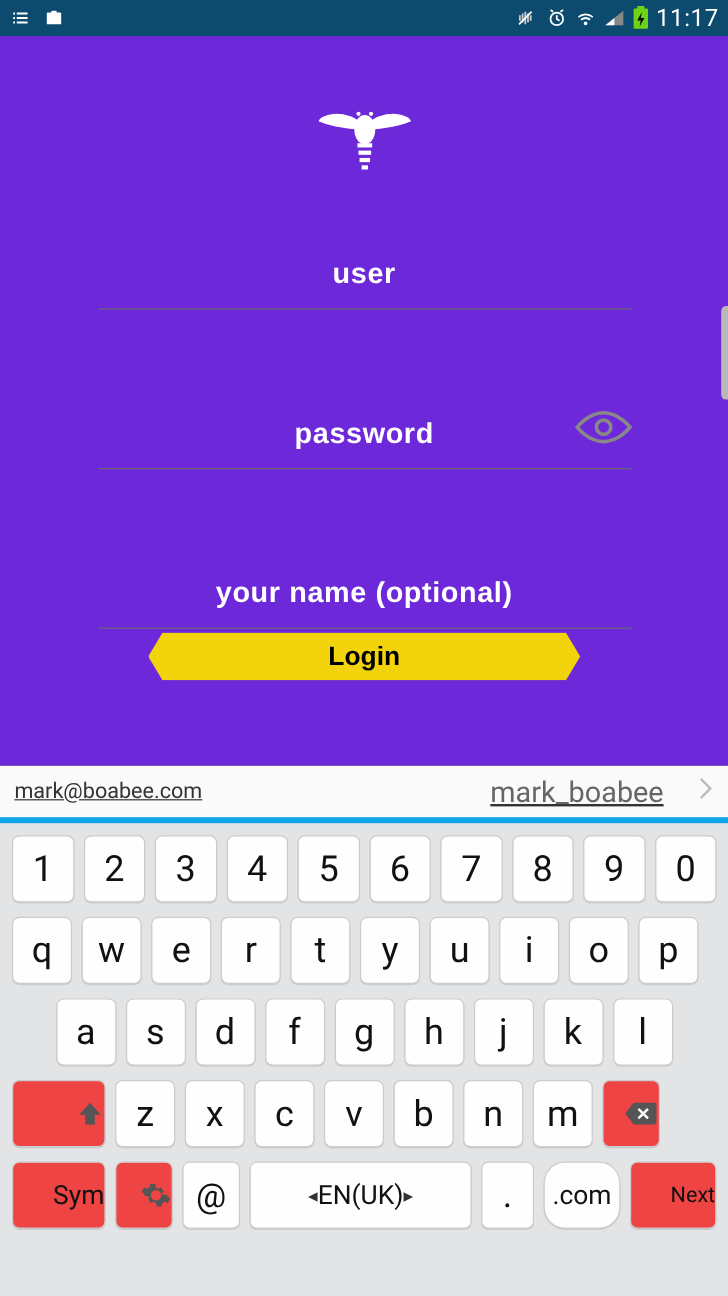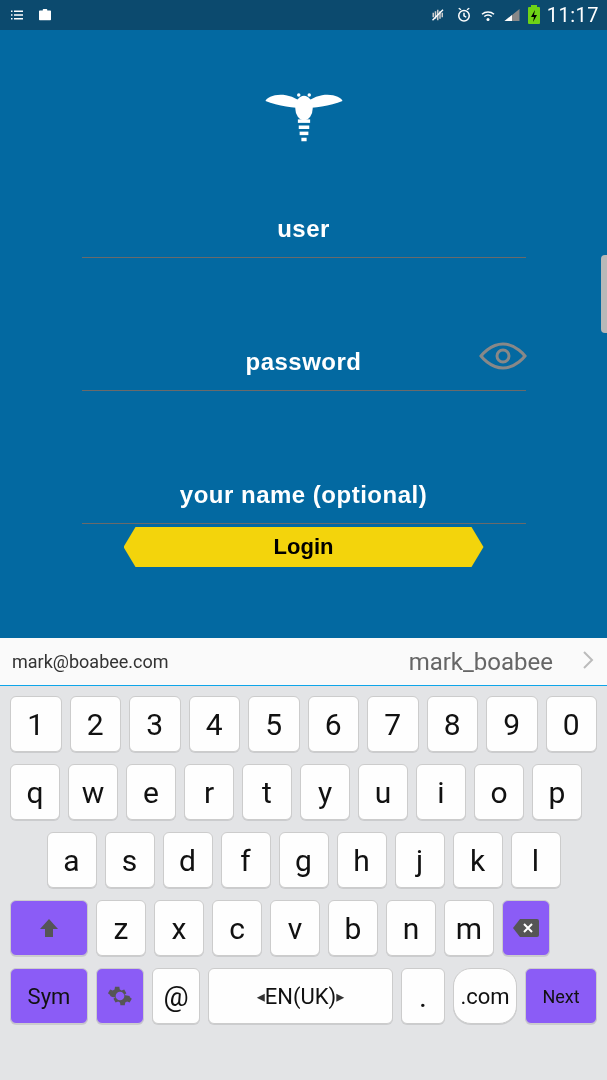--- a/index.html
+++ b/index.html
@@ -8,21 +8,21 @@
 
   
   .status-bar { height: 30px; background: #0c4a6e; display: flex; align-items: center; justify-content: space-between; padding: 0 8px; color: #fff; font-size: 18px; }
   .status-left { display: flex; gap: 10px; align-items: center; }
   .status-right { display: flex; gap: 6px; align-items: center; }
   .status-icon { width: 18px; height: 18px; fill: #fff; }
   .battery { width: 14px; height: 20px; fill: #6ed216; }
   .time { color: #fff; font-size: 20px; letter-spacing: 0.5px; }
 
   
-  .app { flex: 0 0 auto; height: 608px; background: #0369a1; position: relative; }
+  .app { flex: 0 0 auto; height: 608px; background: #6d28d9; position: relative; }
   .logo { position: absolute; top: 50px; left: 50%; transform: translateX(-50%); }
 
   .form { position: absolute; top: 175px; left: 50%; transform: translateX(-50%); width: 444px; }
   .field { position: relative; margin-bottom: 80px; }
   .field input {
     width: 100%; background: transparent; border: none; border-bottom: 1px solid #6a6a6a;
     color: #fff; font-size: 24px; text-align: center; padding: 10px 0 14px;
     outline: none; font-weight: 600;
   }
   .field input::placeholder { color: #fff; font-weight: 700; letter-spacing: 0.5px; }
@@ -34,34 +34,34 @@
     color: #000; font-size: 22px; font-weight: 700;
     clip-path: polygon(12px 0, calc(100% - 12px) 0, 100% 50%, calc(100% - 12px) 100%, 12px 100%, 0 50%);
     display: flex; align-items: center; justify-content: center;
   }
 
   .scroll-edge { position:absolute; right:0; top:225px; width:6px; height:78px; background:#b8b8b8; border-radius:4px 0 0 4px; }
 
   
   .keyboard { background: #e3e4e6; flex: 1; display:flex; flex-direction:column; }
 
-  .suggest { height: 48px; background: #fafafa; display:flex; align-items:center; padding: 0 12px; gap: 24px; color:#333; font-size:18px; border-bottom:1px solid #0ea5e9; }
+  .suggest { height: 48px; background: #fafafa; display:flex; align-items:center; padding: 0 12px; gap: 24px; color:#333; font-size:18px; border-bottom:5px solid #0ea5e9;text-decoration:underline; }
   .suggest .sug1 { font-size:18px; color:#333; }
   .suggest .sug2 { font-size:18px; color:#333; }
   .suggest .sug3 { font-size:24px; color:#666; margin-left:auto; margin-right:4px; }
   .suggest .chevron { color:#bbb; }
 
   .keys { flex:1; padding: 10px 10px 12px; display:flex; flex-direction:column; gap:12px; }
   .row { display:flex; gap:8px; }
   .key {
     flex:1; height:56px; background:#fefefe; border-radius:6px; border:1px solid #ccc;
     display:flex; align-items:center; justify-content:center; font-size:30px; color:#111;
     box-shadow: 0 1px 0 rgba(0,0,0,0.1);
   }
-  .key.func { background:#8b5cf6; }
+  .key.func { background:#ef4444;justify-content:flex-end; }
   .key.shift { flex:0 0 78px; }
   .key.bksp { flex:0 0 48px; }
   .key.sym { flex:0 0 78px; font-size:22px; }
   .key.gear { flex:0 0 48px; }
   .key.at   { flex:0 0 48px; font-size:28px; }
   .key.space { flex:1; font-size:22px; }
   .key.dot { flex:0 0 44px; }
   .key.com { flex:0 0 64px; font-size:22px;border-radius:18px; }
   .key.next { flex:0 0 72px; font-size:18px; }
   .row2 .key { flex:0 0 50px; }

